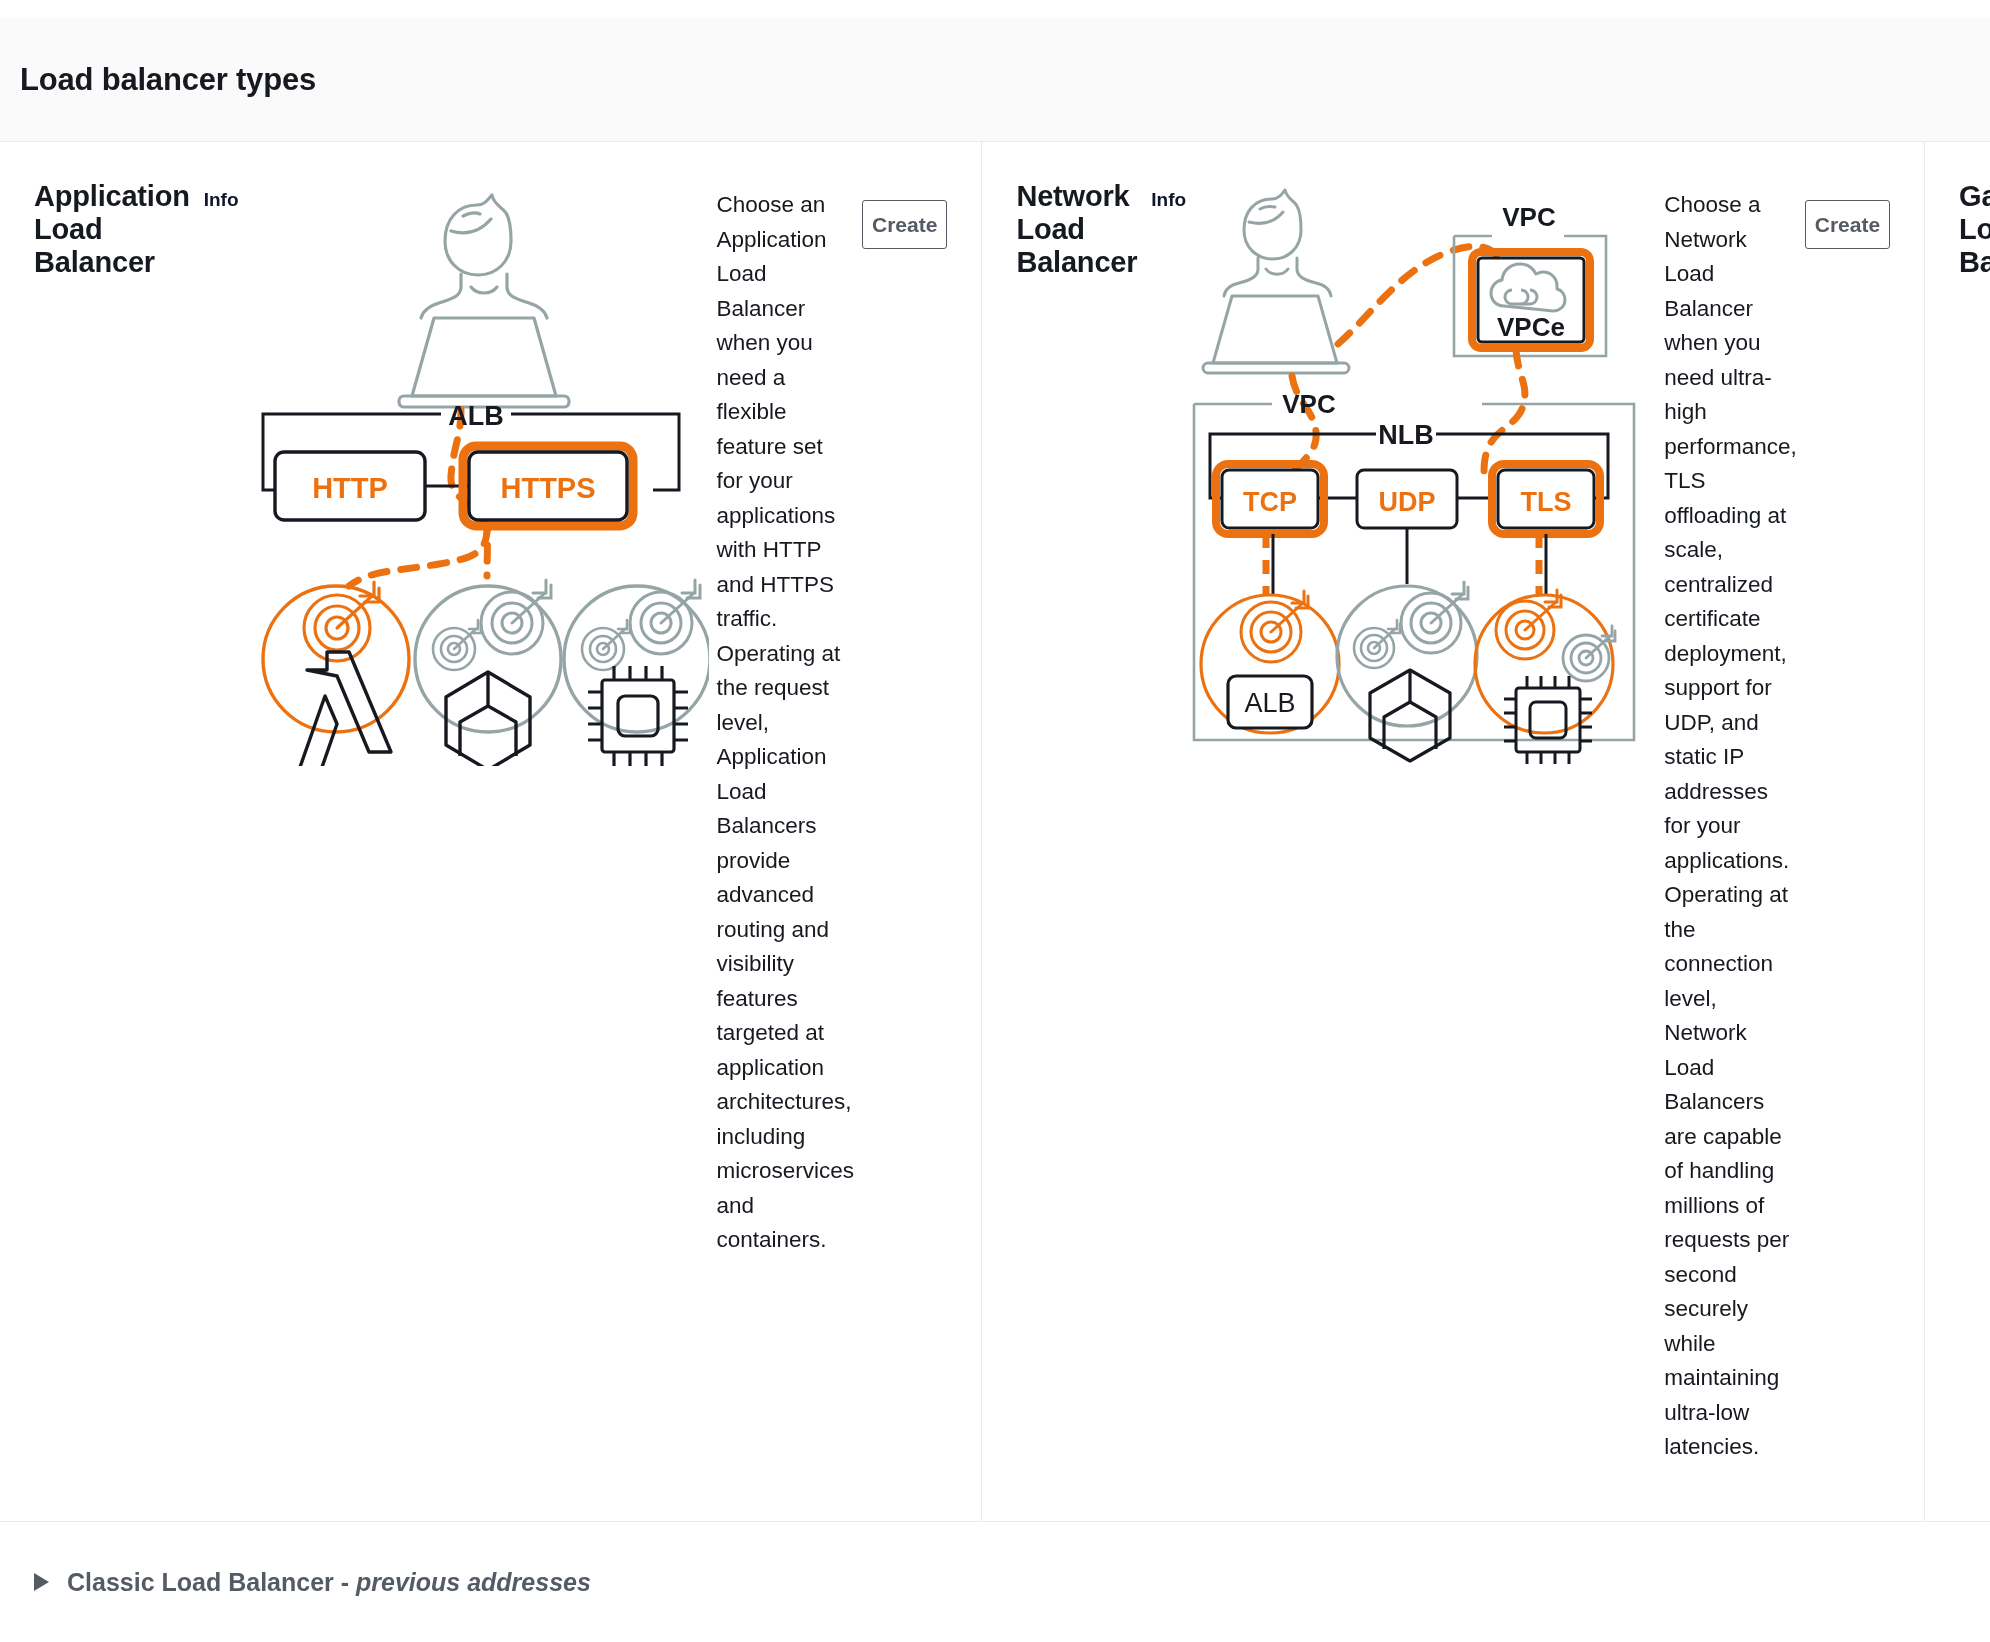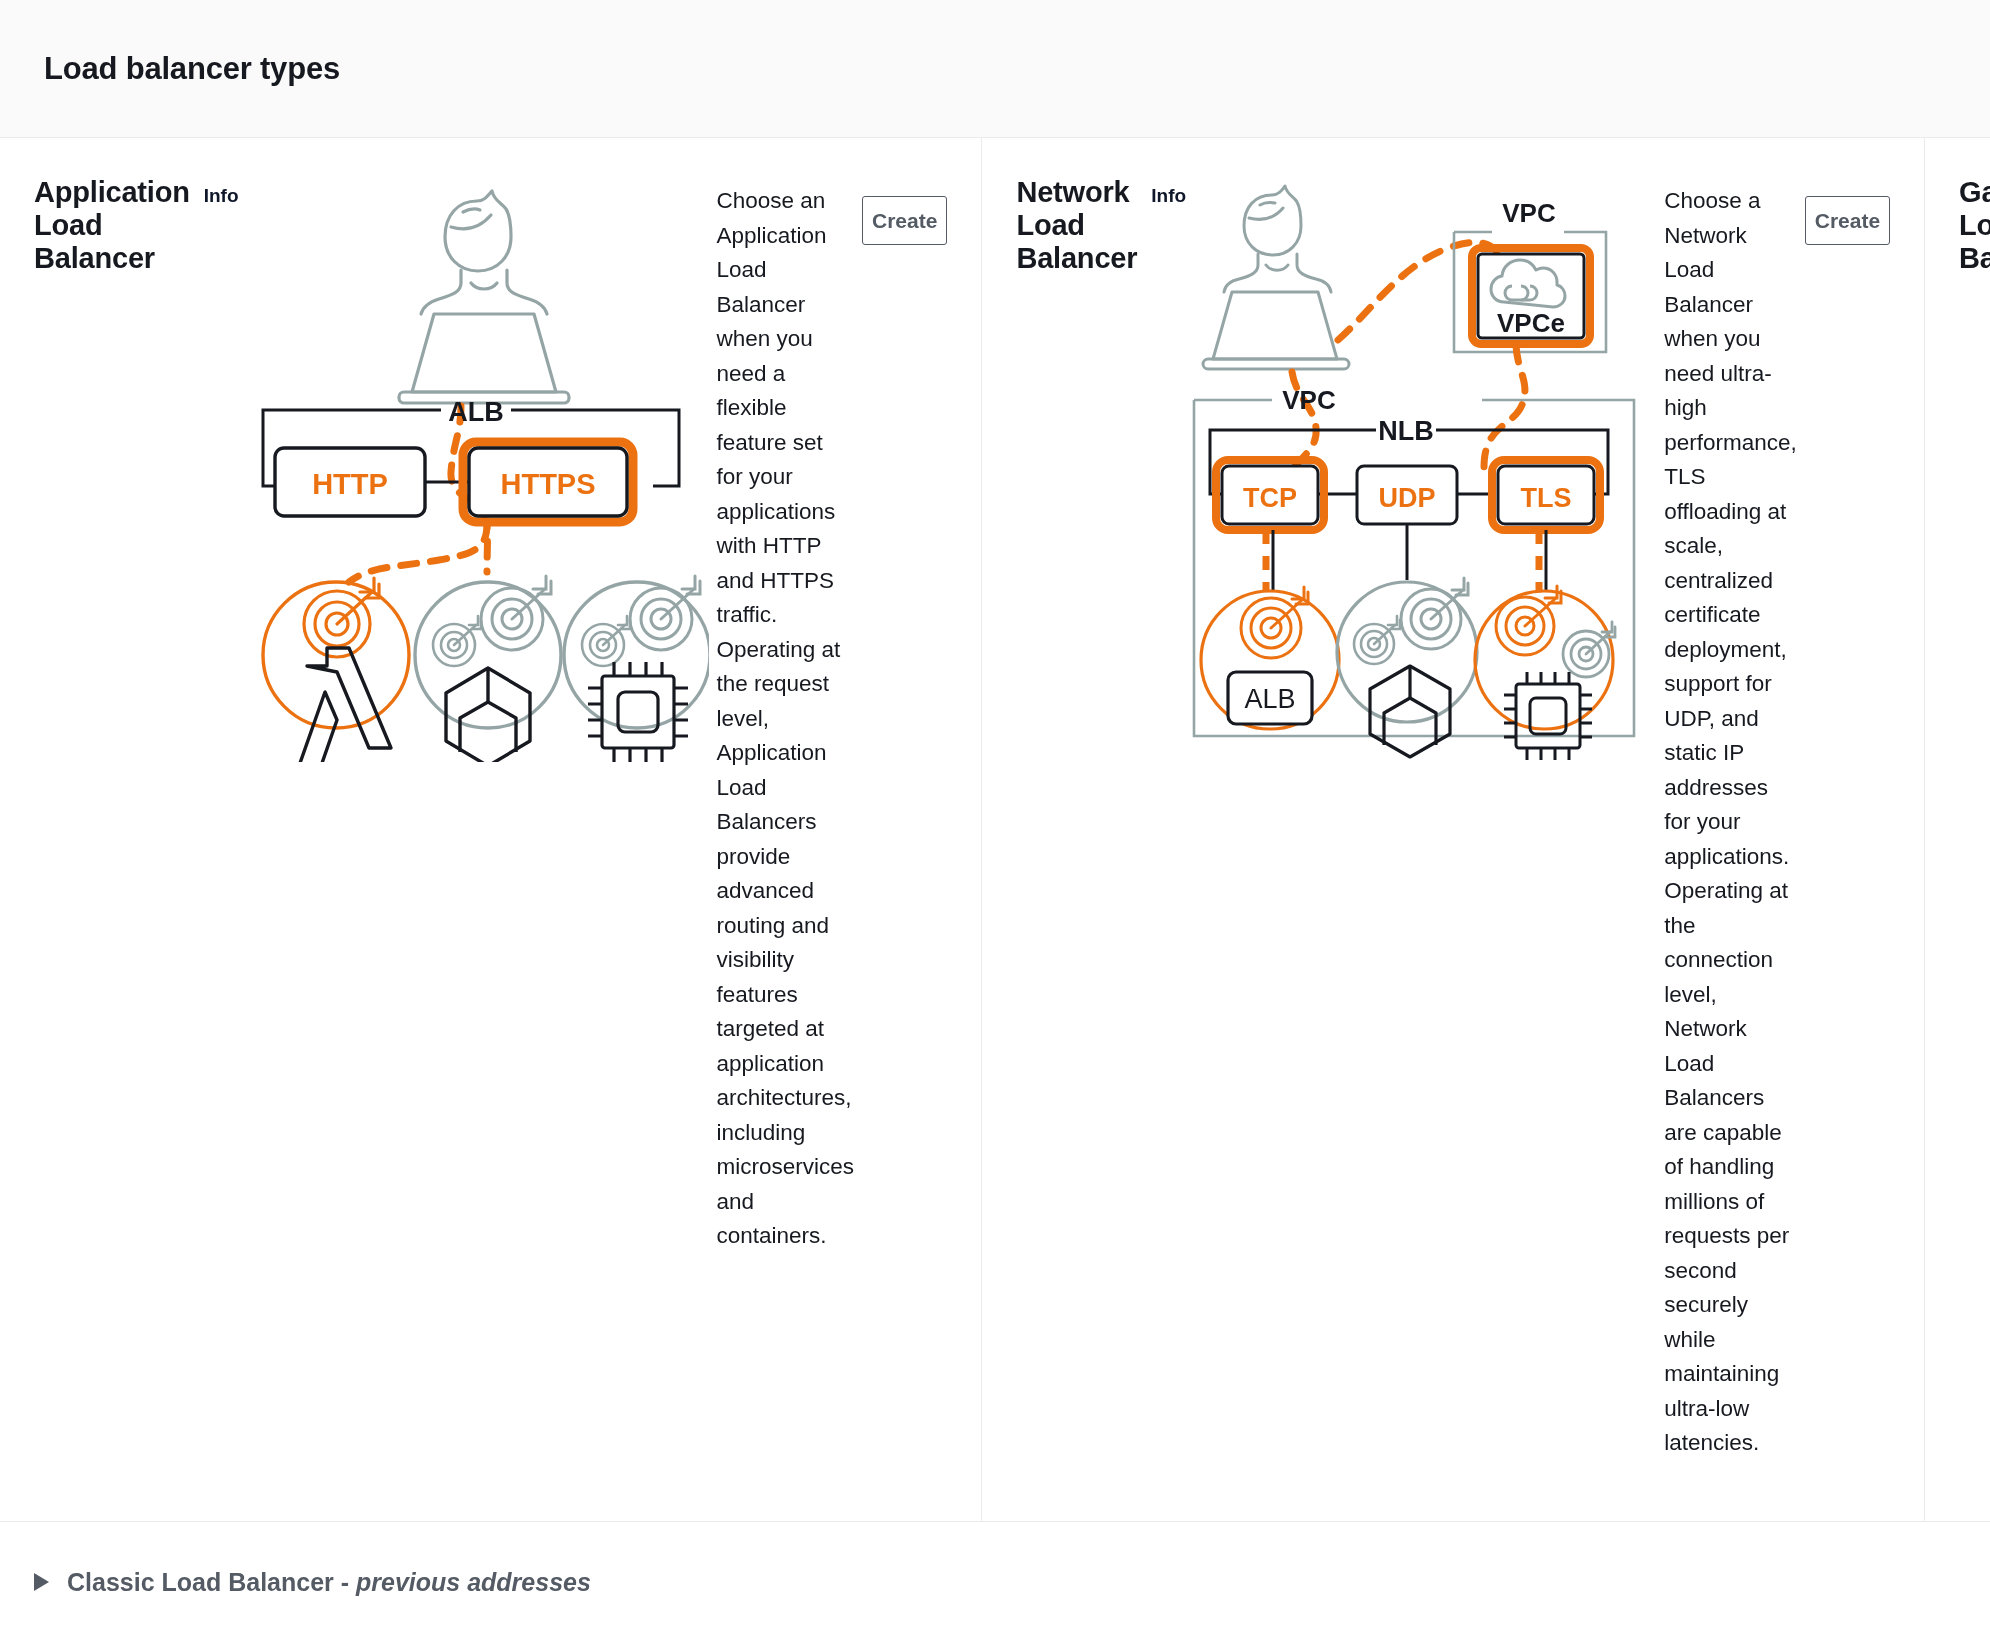--- a/index.html
+++ b/index.html
@@ -18,28 +18,29 @@
     width: 1990px;
     height: 1642px;
     position: relative;
     background: #ffffff;
     box-sizing: border-box;
     display: flex;
     flex-direction: column;
   }
   
   .page-header {
-    height: 138px;
+    height: 124px;
     background: #fafafa;
     border-bottom: 1px solid #e9ebed;
     display: flex;
     align-items: center;
-    padding: 0 44px;
+    padding: 0 20px;
     box-sizing: border-box;
     flex: 0 0 auto;
+    margin-top: 18px;
   }
   .page-title {
     font-size: 31px;
     font-weight: bold;
     color: #16191f;
     letter-spacing: -0.2px;
   }
   
   .columns {
     flex: 1 1 auto;

